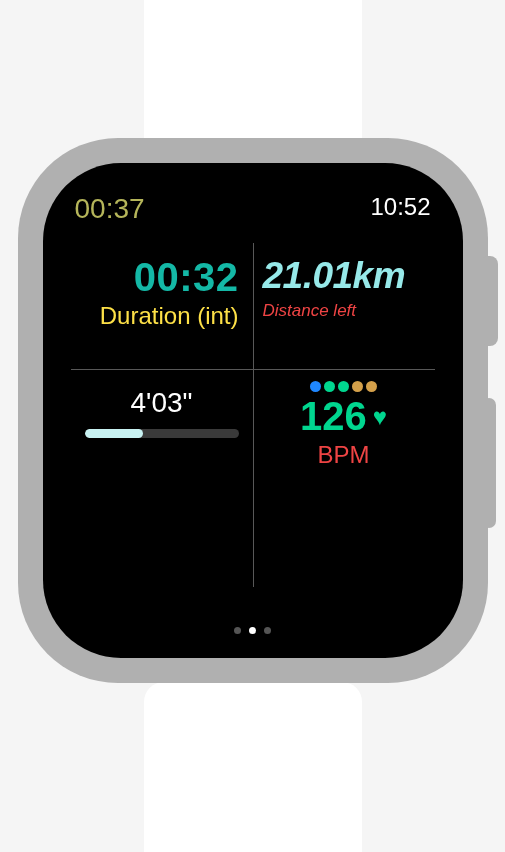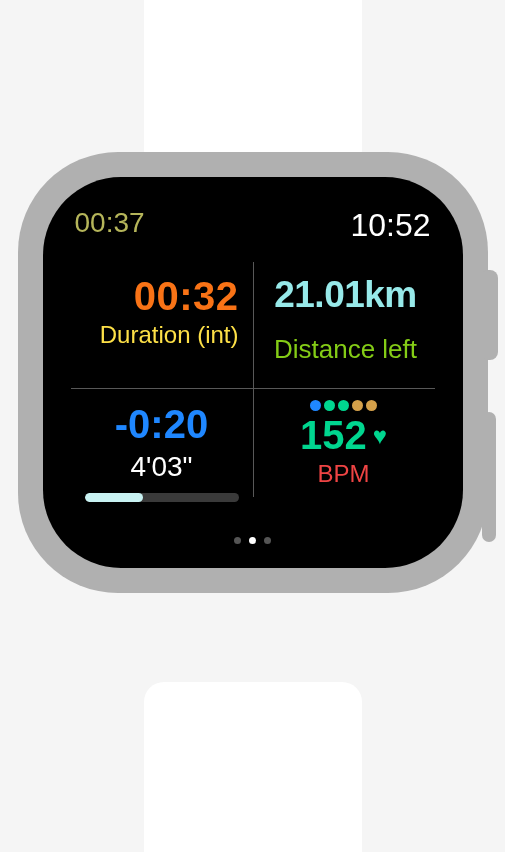--- a/index.html
+++ b/index.html
@@ -26,25 +26,25 @@
       bottom: -20px;
       left: 50%;
       transform: translateX(-50%);
       width: 218px;
       height: 190px;
       background: #fff;
       border-radius: 20px;
     }
     .watch-body {
       position: absolute;
-      top: 152px;
+      top: 138px;
       left: 50%;
       transform: translateX(-50%);
       width: 470px;
-      height: 441px;
+      height: 545px;
       background: #b0b0b0;
       border-radius: 100px;
     }
     .crown {
       position: absolute;
       right: -10px;
       top: 118px;
       width: 18px;
       height: 90px;
       background: #b0b0b0;
@@ -77,21 +77,21 @@
       padding: 0 4px;
       margin-bottom: 18px;
     }
     .elapsed {
       color: #b5b55a;
       font-size: 28px;
       font-weight: 400;
     }
     .clock {
       color: #fff;
-      font-size: 32px;
+      font-size: 24px;
       font-weight: 400;
     }
     .grid {
       position: relative;
       flex: 1;
       display: grid;
       grid-template-columns: 1fr 1fr;
       grid-template-rows: 126px 1fr;
     }
     .grid::before {
@@ -107,46 +107,46 @@
       content: "";
       position: absolute;
       left: 0;
       right: 0;
       top: 126px;
       height: 1px;
       background: #585858;
     }
     .cell { padding: 8px 6px; }
     .cell-tl { text-align: right; padding-right: 14px; padding-top: 12px; }
-    .cell-tr { text-align: center; padding-left: 10px; padding-top: 12px; }
+    .cell-tr { text-align: left; padding-left: 10px; padding-top: 12px; font-style: italic; }
     .cell-bl { text-align: center; padding-top: 14px; }
     .cell-br { text-align: center; padding-top: 12px; }
     .val-duration {
-      color: #f97316;
+      color: #14b8a6;
       font-size: 40px;
       font-weight: 600;
       letter-spacing: 0.5px;
     }
     .label-duration {
       color: #fde047;
       font-size: 24px;
       font-weight: 400;
       margin-top: 2px;
     }
     .val-distance {
       color: #97e9e9;
       font-size: 37px;
       font-weight: 600;
       letter-spacing: -0.5px;
     }
     .label-distance {
-      color: #84cc16;
-      font-size: 26px;
-      font-weight: 400;
-      margin-top: 18px;
+      color: #ef4444;
+      font-size: 17px;
+      font-weight: 400;
+      margin-top: 4px;
     }
     .val-pacediff {
       color: #1f87ff;
       font-size: 40px;
       font-weight: 600;
     }
     .val-pace {
       color: #fff;
       font-size: 28px;
       font-weight: 400;
@@ -231,37 +231,36 @@
         <div class="val-duration">00:32</div>
         <div class="label-duration">Duration (int)</div>
       </div>
 
       <div class="cell cell-tr">
         <div class="val-distance">21.01km</div>
         <div class="label-distance">Distance left</div>
       </div>
 
       <div class="cell cell-bl">
-        <div class="val-pacediff">-0:20</div>
         <div class="val-pace">4'03"</div>
         <div class="progress">
           <div class="progress-fill" style="width: 38%;"></div>
         </div>
       </div>
 
       <div class="cell cell-br">
         <div class="zone-dots">
           <span style="background: rgb(31, 135, 255);"></span>
           <span style="background: rgb(0, 214, 143);"></span>
           <span style="background: rgb(0, 214, 143);"></span>
           <span style="background: rgb(212, 160, 74);"></span>
           <span style="background: rgb(212, 160, 74);"></span>
         </div>
         <div class="hr-row">
-          <div class="val-hr">152</div>
+          <div class="val-hr">126</div>
           <div class="heart-icon">♥</div>
         </div>
         <div class="label-hr">BPM</div>
       </div>
 
     </div>
 
     <div class="page-dots">
       <span></span>
       <span class="active"></span>

